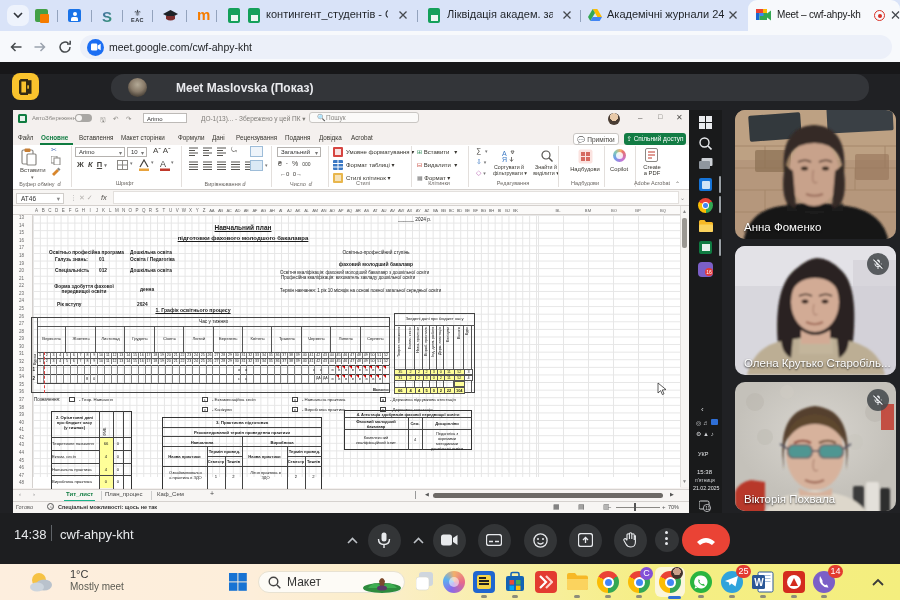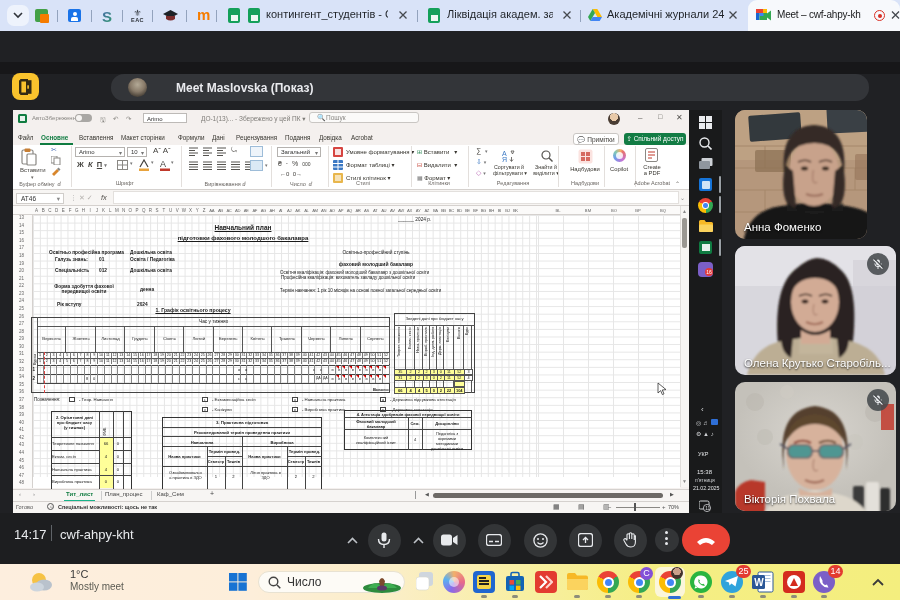--- a/index.html
+++ b/index.html
@@ -76,20 +76,39 @@
         <rect x="3.5" y="4" width="7.5" height="7" fill="#34a853"></rect>
         <path d="M11 4.5 L15 1.5 V11.5 L11 8.5 Z" fill="#34a853"></path>
         <rect x="3.5" y="4" width="4" height="3" fill="#4285f4"></rect>
       </svg>
       <div class="tabtxt abs" style="left:777px;width:84px;color:#18191b;font-size:10px;letter-spacing:-0.2px;top:9px;">Meet – cwf-ahpy-kht</div>
       <div class="abs" style="left:874px;top:10px;width:11px;height:11px;border-radius:50%;border:1.8px solid #d93025;"></div>
       <div class="abs" style="left:877.5px;top:13.5px;width:4px;height:4px;border-radius:50%;background:#d93025;"></div>
       <svg class="abs" style="left:891px;top:10px" width="9" height="10">
         <path d="M1 1.5 L8 8.5 M8 1.5 L1 8.5" stroke="#45494f" stroke-width="1.3"></path>
       </svg>
+    </div>
+    <div class="abs" id="toolbar">
+      <svg class="abs" style="left:9px;top:8.5px" width="14" height="14">
+        <path d="M12.5 7 H2.5 M6.5 3 L2.5 7 L6.5 11" stroke="#45494c" stroke-width="1.5" fill="none"></path>
+      </svg>
+      <svg class="abs" style="left:33px;top:8.5px" width="14" height="14">
+        <path d="M1.5 7 H11.5 M7.5 3 L11.5 7 L7.5 11" stroke="#9aa2ad" stroke-width="1.5" fill="none"></path>
+      </svg>
+      <svg class="abs" style="left:58px;top:8.5px" width="14" height="14">
+        <path d="M12 7 a5 5 0 1 1 -1.7 -3.7" stroke="#45494c" stroke-width="1.5" fill="none"></path>
+        <path d="M12.2 0.8 v3.2 h-3.2" fill="none" stroke="#45494c" stroke-width="1.5"></path>
+      </svg>
+      <div class="abs" style="left:80px;top:4px;width:812px;height:24px;border-radius:12px;background:#ecf0f9;"></div>
+      <div class="abs" style="left:87px;top:38.5px;width:17px;height:17px;border-radius:50%;background:#1b6ef3;margin-top:-31px;"></div>
+      <svg class="abs" style="left:90.5px;top:12px" width="10" height="8">
+        <rect x="0" y="0.5" width="6.3" height="7" rx="1.3" fill="#fff"></rect>
+        <path d="M6.7 2.6 L9.7 0.7 V7.3 L6.7 5.4 Z" fill="#fff"></path>
+      </svg>
+      <div class="abs" style="left:109px;top:9.5px;font-size:10.5px;color:#1c1e21;">meet.google.com/cwf-ahpy-kht</div>
     </div>
     <div class="abs" id="meet">
       <div class="abs" style="left:0;top:0;width:900px;height:12px;background:#171719;"></div>
       <div class="abs" style="left:12px;top:11px;width:27px;height:27px;border-radius:8px;background:#f9c32d;"></div>
       <svg class="abs" style="left:19px;top:16.5px" width="14" height="16">
         <path d="M1.2 1.2 H9 M1.2 1.2 V14.8 M1.2 14.8 H9" fill="none" stroke="#322a14" stroke-width="2.4"></path>
         <rect x="7" y="1.2" width="5.5" height="13.6" fill="#322a14"></rect>
         <rect x="8.3" y="6.3" width="1.6" height="3.4" fill="#f9c32d"></rect>
       </svg>
       <div class="abs" style="left:111px;top:12px;width:758px;height:27px;border-radius:13px;background:#333539;"></div>
@@ -887,21 +906,21 @@
         <div class="abs" style="left:9px;top:341px;font-size:5.5px;color:#e4e6e8;">УКР</div>
         <div class="abs" style="left:8px;top:359px;font-size:6px;color:#e4e6e8;">15:38</div>
         <div class="abs" style="left:6px;top:367px;font-size:5px;color:#cfd1d4;">п'ятниця</div>
         <div class="abs" style="left:4px;top:375px;font-size:5.3px;color:#e4e6e8;">21.02.2025</div>
         <svg class="abs" style="left:10px;top:390px" width="12" height="12">
           <rect x="0" y="1" width="10" height="8" rx="1.5" fill="none" stroke="#cfd1d4" stroke-width="1"></rect>
           <circle cx="8" cy="8" r="3.6" fill="#191a1b" stroke="#cfd1d4" stroke-width="0.8"></circle>
           <text x="6.2" y="10.3" font-size="5" fill="#cfd1d4">11</text>
         </svg>
       </div>
-      <div class="abs tile" style="left:735px;top:48px;width:132px;height:129px;"><svg width="161" height="129">
+      <div class="abs tile" style="left:735px;top:48px;width:161px;height:129px;"><svg width="161" height="129">
 <defs>
             <filter id="b1" x="-20%" y="-20%" width="140%" height="140%">
               <feGaussianBlur stdDeviation="1.1"></feGaussianBlur>
             </filter>
           </defs>
 <rect width="161" height="129" fill="#b5977c"></rect>
 <rect x="0" y="0" width="161" height="50" fill="#bda183"></rect>
 <g stroke="#a5876a" stroke-width="1">
             <path d="M0 36 h161 M0 58 h161 M0 80 h161 M0 102 h161"></path>
             <path d="M30 36 v22 M90 36 v22 M150 36 v22 M60 58 v22 M120 58 v22 M30 80 v22 M90 80 v22"></path>
@@ -992,21 +1011,21 @@
 <path d="M79 58 q-1.6 7 0 10 q1.6 1.6 3.4 0" stroke="#b08673" stroke-width="1.2" fill="none"></path>
 <path d="M71 76 q9 4.5 17 0" stroke="#a4705d" stroke-width="2.2" fill="none"></path>
 </g>
         </svg><div class="abs" style="left:132px;top:7px;width:22px;height:22px;border-radius:50%;background:rgba(70,74,77,.88);"></div><svg class="abs" style="left:137px;top:12px" width="12" height="12">
           <path d="M6 1.5 q1.8 0 1.8 1.8 v2.4 q0 1.8 -1.8 1.8 q-1.8 0 -1.8-1.8 V3.3 q0-1.8 1.8-1.8 Z" fill="#e8eaed"></path>
           <path d="M2.8 5.5 q0 3.2 3.2 3.2 q3.2 0 3.2-3.2 M6 8.7 V11" stroke="#e8eaed" stroke-width="1" fill="none"></path>
           <path d="M1.5 1.5 L10.5 10.5" stroke="#e8eaed" stroke-width="1.2"></path>
           <path d="M2.3 0.7 L11.3 9.7" stroke="#46494d" stroke-width="1.2"></path>
         </svg><div class="tname">Олена Крутько Старобіль...</div></div>
       <div class="abs" style="left:0;top:451px;width:900px;height:51px;background:#1d1e20;">
-        <div class="abs" style="left:14px;top:14px;font-size:13px;color:#e8eaed;">14:17</div>
+        <div class="abs" style="left:14px;top:14px;font-size:13px;color:#e8eaed;">14:38</div>
         <div class="abs" style="left:51px;top:12px;width:1px;height:16px;background:#5f6368;"></div>
         <div class="abs" style="left:60px;top:14px;font-size:13px;color:#e8eaed;">cwf-ahpy-kht</div>
         <svg class="abs" style="left:346px;top:23px" width="13" height="9">
           <path d="M2 7 L6.5 2.5 L11 7" stroke="#bdc1c6" stroke-width="1.6" fill="none"></path>
         </svg>
         <div class="abs" style="left:367.5px;top:10.5px;width:33.0px;height:33.0px;border-radius:50%;background:#333537;"></div>
         <svg class="abs" style="left:377px;top:19px" width="14" height="17">
           <rect x="4.5" y="0.5" width="5" height="9" rx="2.5" fill="#e8eaed"></rect>
           <path d="M1.5 7 q0 5.5 5.5 5.5 q5.5 0 5.5-5.5 M7 12.5 V16" stroke="#e8eaed" stroke-width="1.4" fill="none"></path>
         </svg>
@@ -1061,21 +1080,21 @@
         <rect x="0" y="0" width="8.4" height="8.4" fill="#1873d3"></rect>
         <rect x="9.4" y="0" width="8.4" height="8.4" fill="#1873d3"></rect>
         <rect x="0" y="9.4" width="8.4" height="8.4" fill="#1873d3"></rect>
         <rect x="9.4" y="9.4" width="8.4" height="8.4" fill="#1873d3"></rect>
       </svg>
       <div class="abs" style="left:258px;top:7px;width:147px;height:22px;border-radius:11px;background:#fdfbf6;border:1px solid #e8e2d2;"></div>
       <svg class="abs" style="left:268px;top:12px" width="13" height="13">
         <circle cx="5.5" cy="5.5" r="4.3" fill="none" stroke="#444" stroke-width="1.4"></circle>
         <path d="M9 9 L12.3 12.3" stroke="#444" stroke-width="1.5"></path>
       </svg>
-      <div class="abs" style="left:287px;top:11px;font-size:12px;color:#333;">Число</div>
+      <div class="abs" style="left:287px;top:11px;font-size:12px;color:#333;">Макет</div>
       <svg class="abs" style="left:362px;top:8px" width="40" height="21">
         <ellipse cx="20" cy="16" rx="19" ry="5" fill="#2e8b3d"></ellipse>
         <path d="M6 16 Q12 8 20 14 Q28 8 35 16" fill="#3fae52"></path>
         <path d="M17 9 q3-6 6 0 l-1.5 7 h-3 Z" fill="#7c4a2d"></path>
         <ellipse cx="20" cy="16" rx="5" ry="2.6" fill="#5c3a68"></ellipse>
       </svg>
       <svg class="abs" style="left:416px;top:8px" width="20" height="20">
         <rect x="3" y="0" width="14" height="14" rx="3" fill="#cfd6de"></rect>
         <rect x="0" y="5" width="13" height="13" rx="3" fill="#fff" stroke="#d7d7cd" stroke-width="0.6"></rect>
       </svg>

